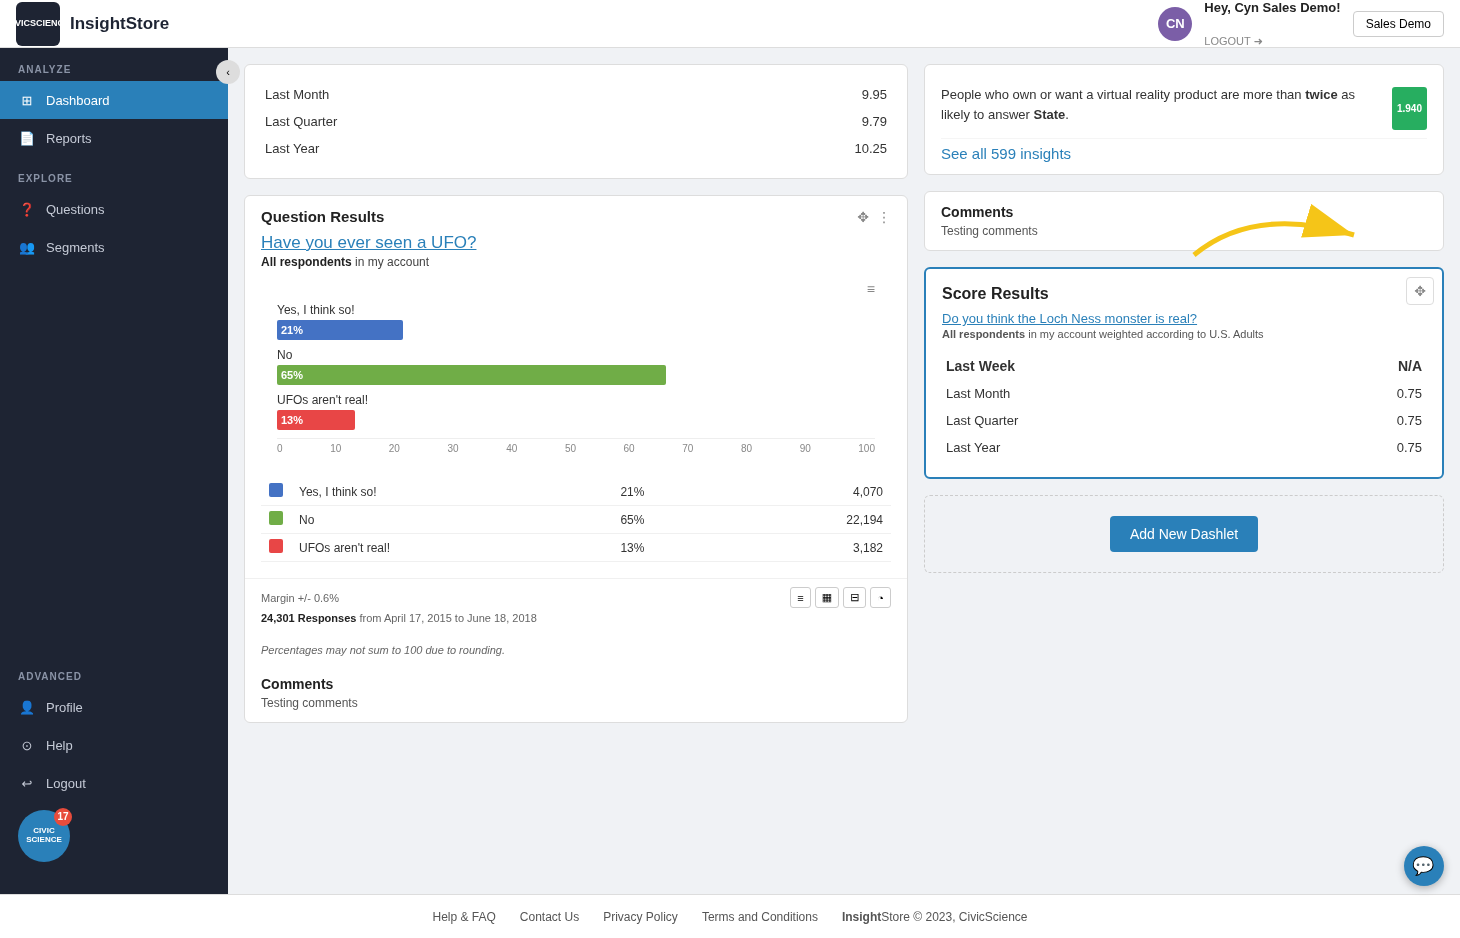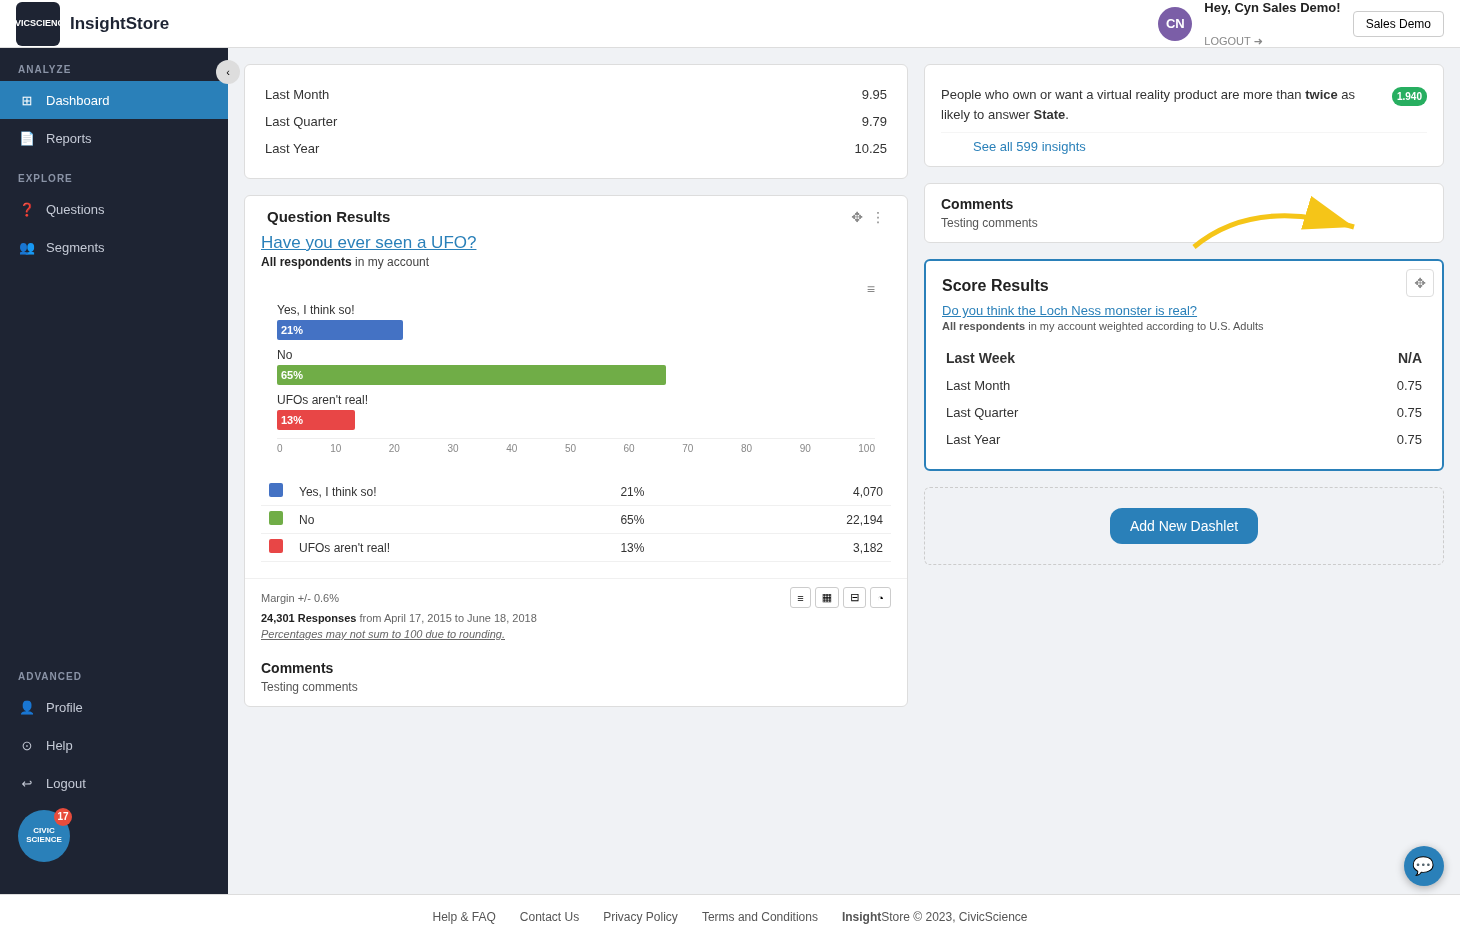--- a/index.html
+++ b/index.html
@@ -40,21 +40,21 @@
     
     .card { background: #fff; border-radius: 6px; border: 1px solid #ddd; margin-bottom: 16px; }
     .card-body { padding: 16px; }
 
     
     .score-table { width: 100%; border-collapse: collapse; }
     .score-table td { padding: 6px 4px; font-size: 13px; color: #333; }
     .score-table td:last-child { text-align: right; font-weight: 500; }
 
     
-    .card-header { display: flex; align-items: center; justify-content: space-between; padding: 12px 22px 0; }
+    .card-header { display: flex; align-items: center; justify-content: space-between; padding: 12px 16px 0; }
     .card-title { font-size: 15px; font-weight: 600; color: #222; }
     .card-icons { display: flex; gap: 8px; color: #888; }
     .card-icon-btn { background: none; border: none; cursor: pointer; color: #888; font-size: 14px; }
 
     .question-link { color: #2a80b9; text-decoration: underline; font-size: 17px; font-weight: 500; cursor: pointer; }
     .respondents-label { font-size: 12px; color: #444; margin-top: 2px; }
     .respondents-label strong { color: #222; }
 
     
     .chart-area { padding: 12px 16px; }
@@ -78,39 +78,39 @@
     .view-icon-btn { border: 1px solid #ccc; background: #fff; border-radius: 3px; padding: 3px 6px; cursor: pointer; font-size: 11px; }
 
     .comments-section { padding: 12px 16px; }
     .comments-title { font-size: 14px; font-weight: 600; color: #222; margin-bottom: 4px; }
     .comments-text { font-size: 12px; color: #555; }
 
     
     .insights-card { background: #fff; border-radius: 6px; border: 1px solid #ddd; padding: 12px 16px; margin-bottom: 16px; }
     .insight-row { padding: 8px 0; border-bottom: 1px solid #f5f5f5; font-size: 13px; color: #333; line-height: 1.5; display: flex; align-items: flex-start; gap: 8px; }
     .insight-row:last-child { border-bottom: none; }
-    .insight-badge { background: #27ae60; color: #fff; font-size: 10px; font-weight: 700; border-radius: 9px; padding: 2px 5px; flex-shrink: 0; margin-top: 2px; }
-    .see-all-link { color: #2a80b9; text-decoration: none; font-size: 13px; display: block; margin-top: 6px; margin-left: 32px; }
+    .insight-badge { background: #27ae60; color: #fff; font-size: 10px; font-weight: 700; border-radius: 3px; padding: 14px 5px; flex-shrink: 0; margin-top: 2px; }
+    .see-all-link { color: #2a80b9; text-decoration: none; font-size: 15px; display: block; margin-top: 6px; }
 
     .comments-card { background: #fff; border-radius: 6px; border: 1px solid #ddd; padding: 12px 16px; margin-bottom: 16px; }
 
     
     .score-results-card { background: #fff; border-radius: 6px; border: 2px solid #2a80b9; padding: 16px; margin-bottom: 16px; position: relative; }
     .score-results-title { font-size: 16px; font-weight: 700; color: #222; margin-bottom: 8px; }
     .score-results-link { color: #2a80b9; text-decoration: underline; font-size: 13px; font-weight: 500; cursor: pointer; }
     .score-results-meta { font-size: 11px; color: #555; margin-top: 2px; margin-bottom: 12px; }
     .score-results-table { width: 100%; border-collapse: collapse; }
     .score-results-table td { padding: 6px 4px; font-size: 13px; color: #333; }
     .score-results-table td:last-child { text-align: right; font-weight: 500; }
     .score-results-table tr:first-child td { font-weight: 700; font-size: 14px; }
     .drag-handle { position: absolute; top: 8px; right: 8px; width: 28px; height: 28px; background: #fff; border: 1px solid #ddd; border-radius: 4px; display: flex; align-items: center; justify-content: center; cursor: grab; font-size: 14px; color: #888; }
 
     
     .add-dashlet-card { background: #f0f2f5; border-radius: 6px; border: 1px dashed #ccc; padding: 20px; display: flex; align-items: center; justify-content: center; }
-    .add-dashlet-btn { background: #2a80b9; color: #fff; border: none; border-radius: 12px; padding: 10px 20px; font-size: 14px; font-weight: 500; cursor: pointer; }
+    .add-dashlet-btn { background: #2a80b9; color: #fff; border: none; border-radius: 4px; padding: 10px 20px; font-size: 14px; font-weight: 500; cursor: pointer; }
 
     
     .chat-bubble { position: fixed; bottom: 52px; right: 16px; width: 40px; height: 40px; background: #2a80b9; border-radius: 50%; display: flex; align-items: center; justify-content: center; color: #fff; font-size: 18px; cursor: pointer; box-shadow: 0 2px 8px rgba(0,0,0,0.3); }
   </style>
 </head>
 <body>
 
 <div class="app-wrapper">
 
   <div class="top-bar">
@@ -294,21 +294,21 @@
                 <button class="view-icon-btn">≡</button>
                 <button class="view-icon-btn">▦</button>
                 <button class="view-icon-btn">⊟</button>
                 <button class="view-icon-btn">◔</button>
               </div>
             </div>
             <div style="margin-top:4px;">
               <strong>24,301 Responses</strong>
               <span>from April 17, 2015 to June 18, 2018</span>
             </div>
-            <div style="margin-top:4px;font-style:italic;text-decoration:underline;">Percentages may not sum to 100 due to rounding.</div>
+            <div style="margin-top:20px;font-style:italic;">Percentages may not sum to 100 due to rounding.</div>
           </div>
           <div class="comments-section">
             <div class="comments-title">Comments</div>
             <div class="comments-text">Testing comments</div>
           </div>
         </div>
       </div>
 
       <div class="right-col">
 

